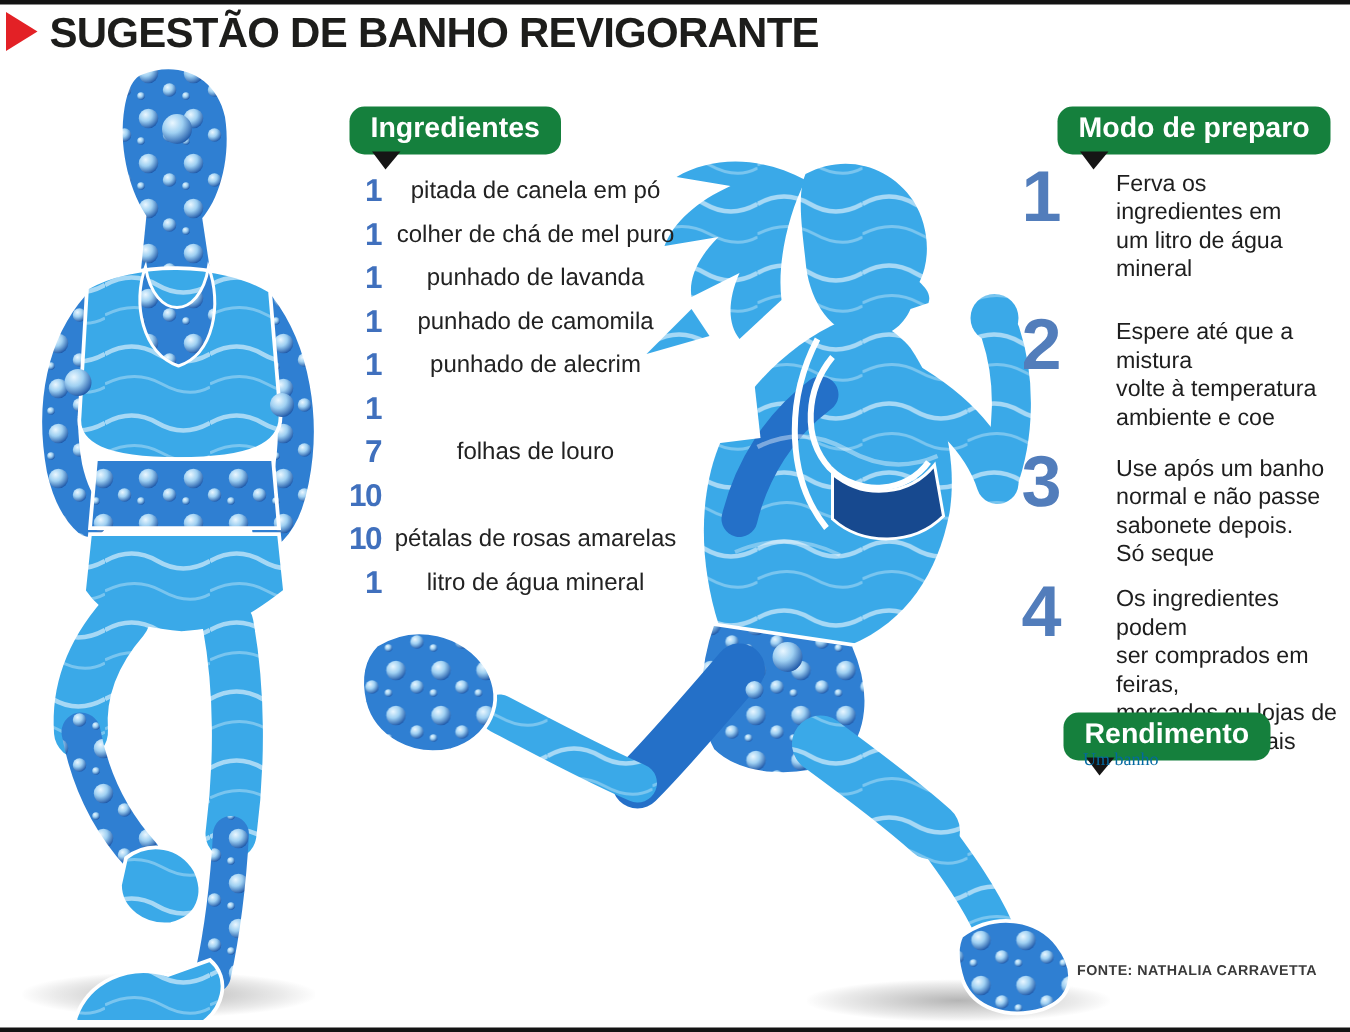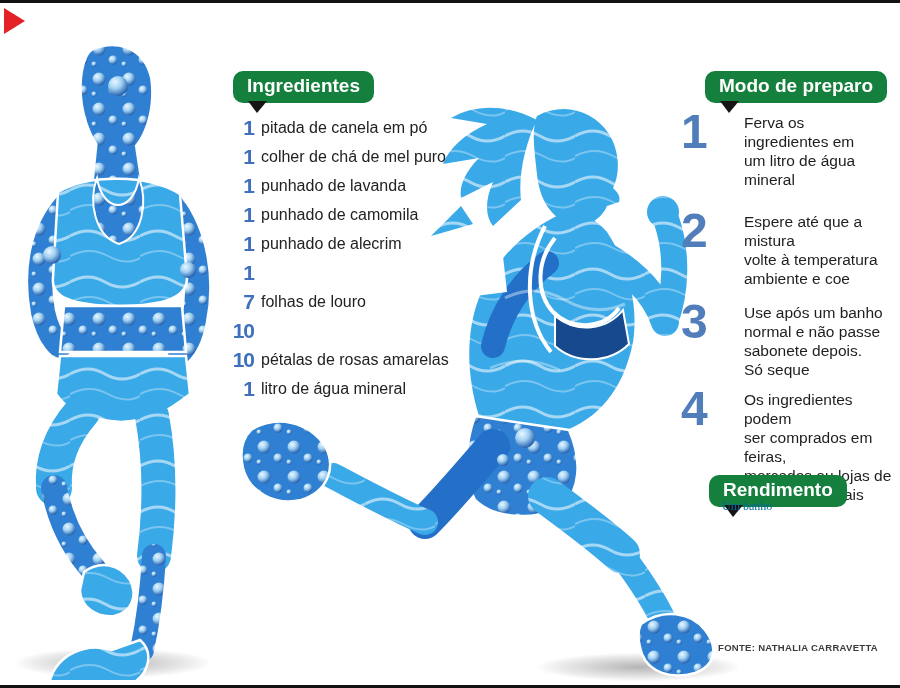--- a/index.html
+++ b/index.html
@@ -17,21 +17,21 @@
          padding:4px 14px 6px;border-radius:10px;white-space:nowrap;}
   .badge::after{content:"";position:absolute;left:15px;bottom:-10px;width:0;height:0;
          border-left:9px solid transparent;border-right:10px solid transparent;
          border-top:12px solid #151515;}
   
   .ing-list{position:absolute;left:212px;top:119px;width:246px;}
   .ing-row{display:flex;align-items:flex-start;margin-bottom:11px;}
   .ing-qty{width:42px;text-align:right;color:#4070bd;font-weight:bold;font-size:21px;
            line-height:18px;letter-spacing:-1px;flex:none;}
   .ing-text{margin-left:7px;width:192px;font-size:16px;line-height:18px;color:#222;
-            white-space:pre-line;}
+            white-space:pre-line;text-align:center;}
   
   .steps{position:absolute;left:681px;top:110px;width:212px;}
   .step{display:flex;align-items:flex-start;}
   .step:nth-of-type(1){margin-bottom:20px;}
   .step:nth-of-type(2){margin-bottom:12px;}
   .step:nth-of-type(3){margin-bottom:8px;}
   .step-num{width:40px;flex:none;font-size:48px;line-height:0.92;font-weight:bold;
             color:#527dbb;letter-spacing:-3px;}
   .step-text{margin-left:23px;font-size:15.5px;line-height:19px;color:#1e1e1e;
              white-space:pre-line;padding-top:3px;}
@@ -47,20 +47,21 @@
   .fig.side{left:225px;top:78px;}
 </style>
 </head>
 <body>
 
 <div class="stage">
 
   <div class="rule top"></div>
 
   <div class="arrow"></div>
+  <div class="title">SUGESTÃO DE BANHO REVIGORANTE</div>
 
   <div class="shadow left"></div>
   <div class="shadow right"></div>
 
   <svg class="fig front" width="235" height="640" viewBox="0 0 235 640">
     <defs>
       <radialGradient id="dropG" cx="35%" cy="30%" r="75%">
         <stop offset="0" stop-color="#eaf7ff"></stop>
         <stop offset="0.45" stop-color="#9fd0f2"></stop>
         <stop offset="1" stop-color="#1b55a6"></stop>

